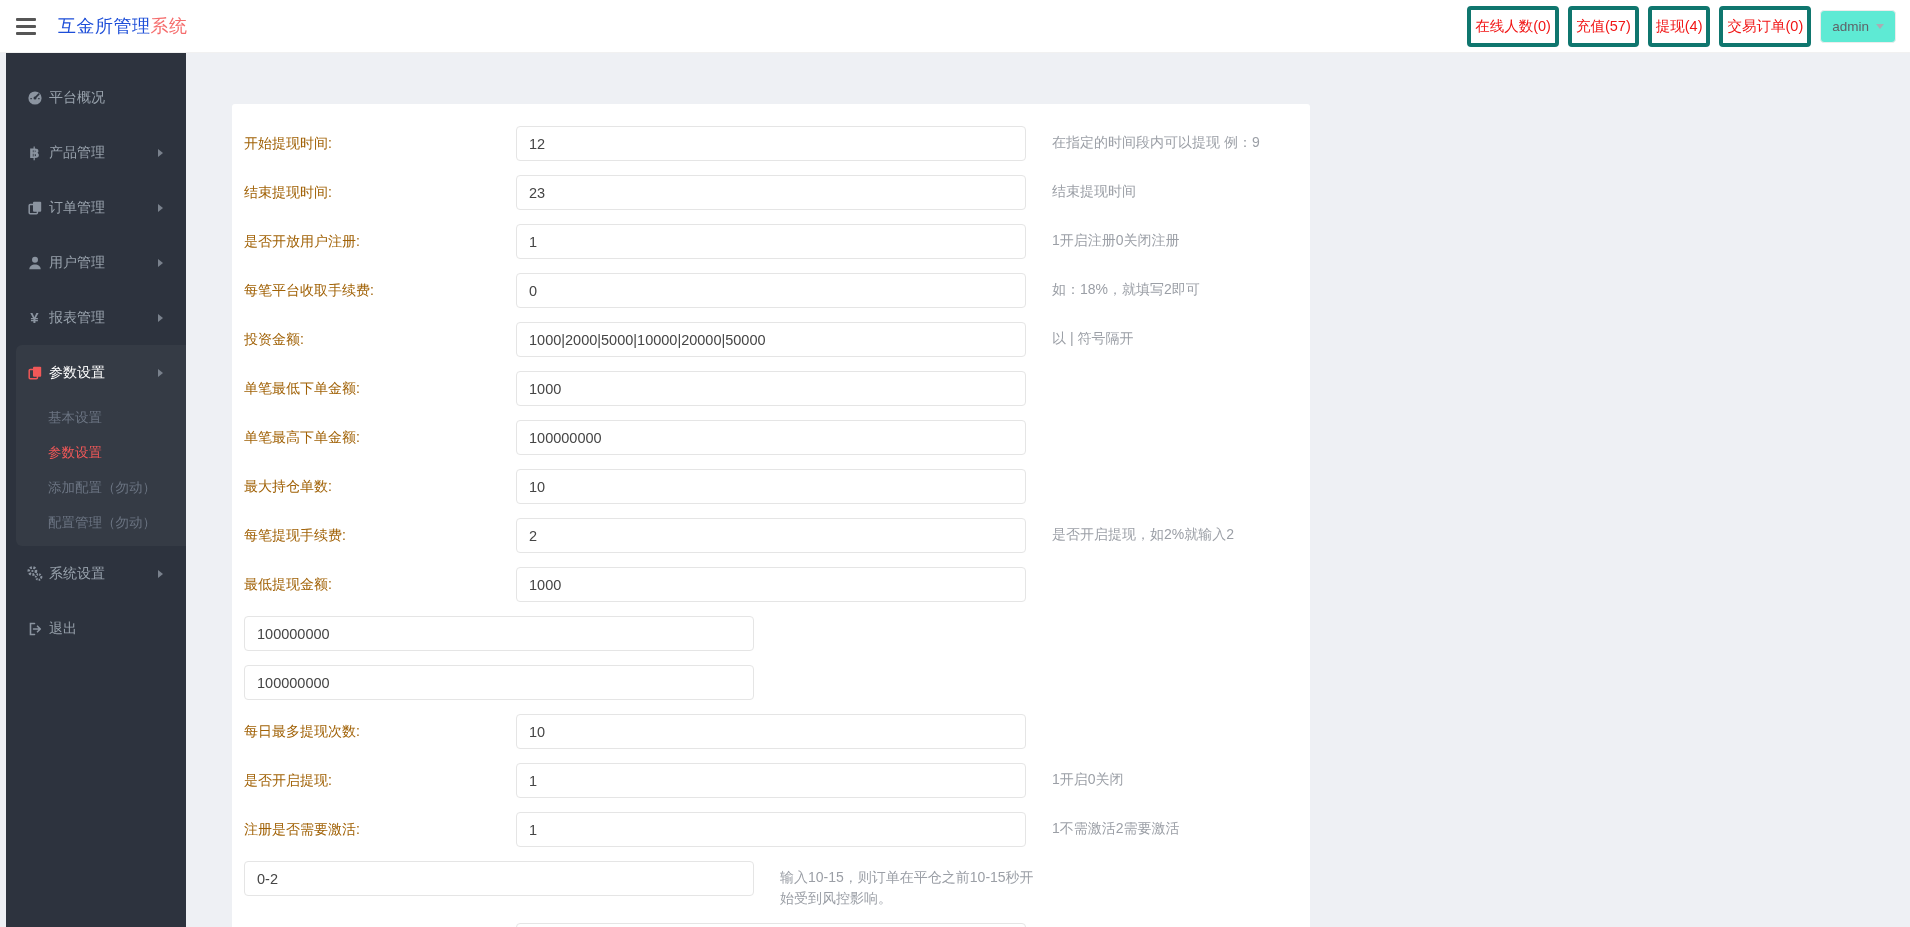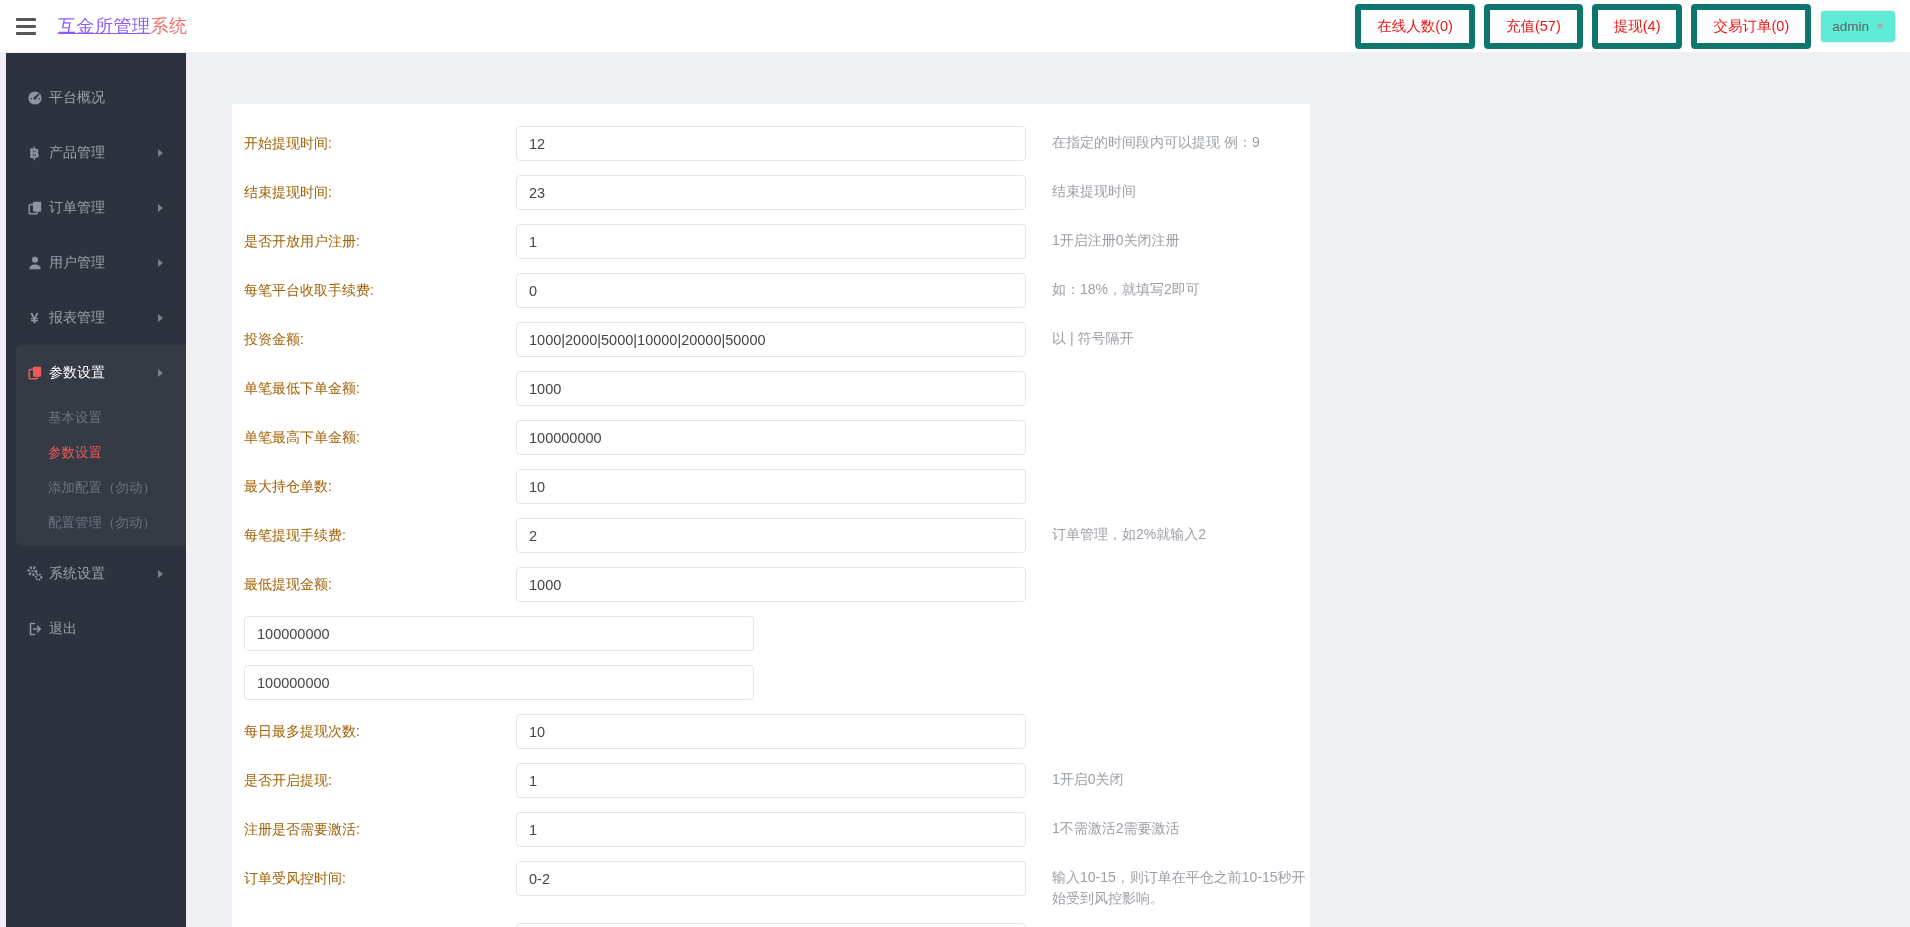--- a/index.html
+++ b/index.html
@@ -7,24 +7,24 @@
   body { font-family:"Liberation Sans","DejaVu Sans",sans-serif; background:#eef0f4; }
   .screen { position:relative; width:1910px; height:927px; overflow:hidden; }
 
   
   .topbar { position:absolute; top:0; left:0; width:100%; height:53px; background:#fff;
             border-bottom:1px solid #f1f1f1; display:flex; align-items:center;
             padding:0 14px 0 16px; z-index:20; }
   .hamburger { width:20px; cursor:pointer; display:flex; flex-direction:column; gap:4px; }
   .hamburger i { display:block; height:3px; background:#565656; border-radius:1px; }
   .brand { margin-left:22px; font-size:18px; letter-spacing:.5px; white-space:nowrap; }
-  .brand .t1 { color:#8b5cf6;text-decoration:underline; }
+  .brand .t1 { color:#1d4ed8; }
   .brand .t2 { color:#f56c6c; }
   .topbar-right { margin-left:auto; display:flex; align-items:center; gap:9px; }
-  .stat-btn { background:#fff; border:6px solid #0f766e; border-radius:4px; padding:7px 16px;
+  .stat-btn { background:#fff; border:4px solid #0f766e; border-radius:4px; padding:7px 4px;
               color:#f11515; font-size:14.5px; cursor:pointer; white-space:nowrap;
               font-family:inherit; }
   .admin-btn { background:#5eead4; border:1px solid #ececec; border-radius:4px; padding:8px 11px;
                color:#5f6368; font-size:13.5px; cursor:pointer; display:flex;
                align-items:center; gap:7px; font-family:inherit; }
   .caret-down { width:0; height:0; border-left:4px solid transparent;
                 border-right:4px solid transparent; border-top:5px solid #a9adb3; }
 
   
   .shell { position:absolute; top:53px; left:6px; width:100%; height:874px; display:flex; }
@@ -220,21 +220,21 @@
     <div class="form-help"></div>
   </div>
           <div class="form-row">
     <div class="form-label">最大持仓单数:</div>
     <input class="form-input" value="10" style="">
     <div class="form-help"></div>
   </div>
           <div class="form-row">
     <div class="form-label">每笔提现手续费:</div>
     <input class="form-input" value="2" style="">
-    <div class="form-help">订单管理，如2%就输入2</div>
+    <div class="form-help">是否开启提现，如2%就输入2</div>
   </div>
           <div class="form-row">
     <div class="form-label">最低提现金额:</div>
     <input class="form-input" value="1000" style="">
     <div class="form-help"></div>
   </div>
           <div class="form-row">
     <input class="form-input" value="100000000" style="">
     <div class="form-help"></div>
   </div>
@@ -251,21 +251,20 @@
     <div class="form-label">是否开启提现:</div>
     <input class="form-input" value="1" style="">
     <div class="form-help">1开启0关闭</div>
   </div>
           <div class="form-row">
     <div class="form-label">注册是否需要激活:</div>
     <input class="form-input" value="1" style="">
     <div class="form-help">1不需激活2需要激活</div>
   </div>
           <div class="form-row">
-    <div class="form-label">订单受风控时间:</div>
     <input class="form-input" value="0-2" style="">
     <div class="form-help">输入10-15，则订单在平仓之前10-15秒开始受到风控影响。</div>
   </div>
           <div class="form-row">
     <div class="form-label"></div>
     <input class="form-input" value="" style="">
     <div class="form-help"></div>
   </div>
         </div>
     </div>

